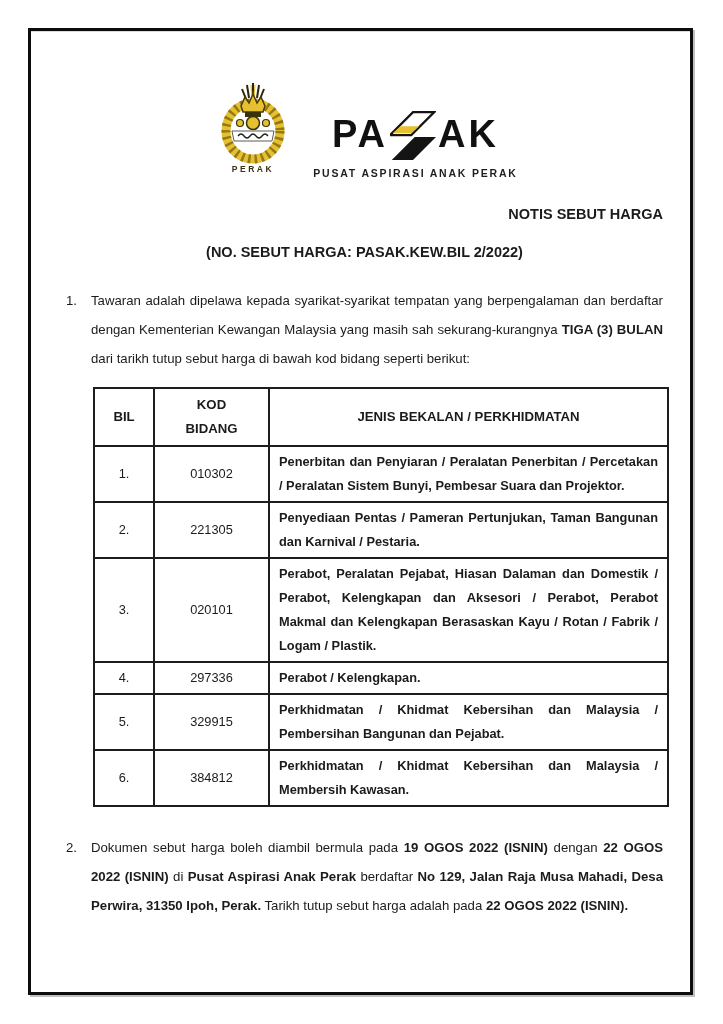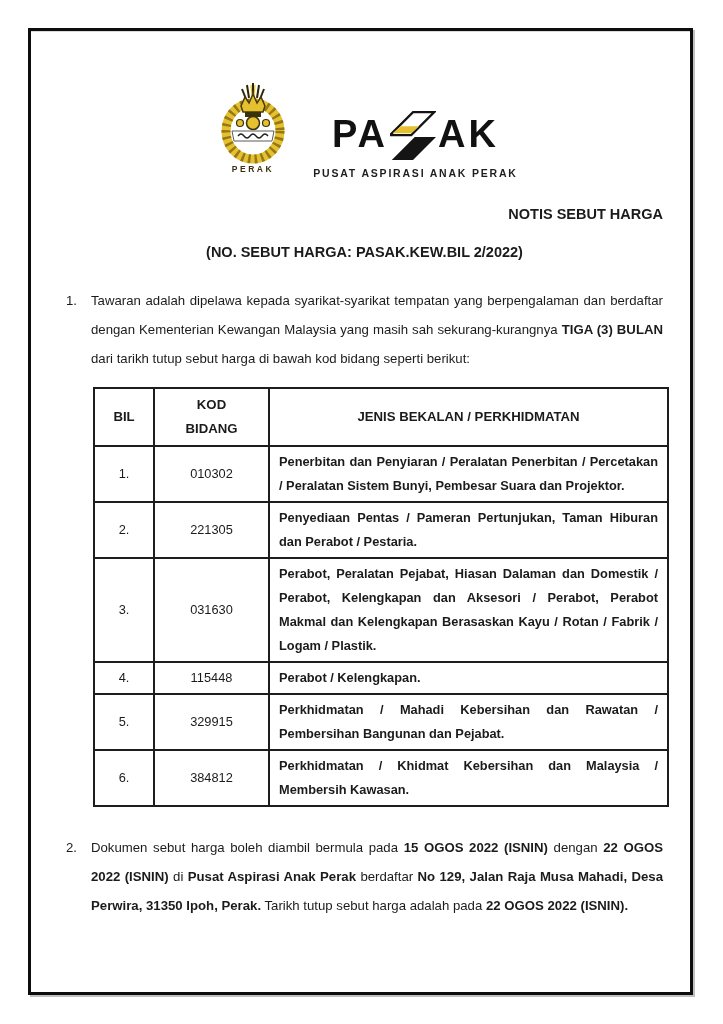--- a/index.html
+++ b/index.html
@@ -126,44 +126,44 @@
       </thead>
       <tbody>
           <tr>
             <td class="c-bil">1.</td>
             <td class="c-kod">010302</td>
             <td class="c-jenis">Penerbitan dan Penyiaran / Peralatan Penerbitan / Percetakan / Peralatan Sistem Bunyi, Pembesar Suara dan Projektor.</td>
           </tr>
           <tr>
             <td class="c-bil">2.</td>
             <td class="c-kod">221305</td>
-            <td class="c-jenis">Penyediaan Pentas / Pameran Pertunjukan, Taman Hiburan dan Perabot / Pestaria.</td>
+            <td class="c-jenis">Penyediaan Pentas / Pameran Pertunjukan, Taman Bangunan dan Karnival / Pestaria.</td>
           </tr>
           <tr>
             <td class="c-bil">3.</td>
-            <td class="c-kod">031630</td>
+            <td class="c-kod">020101</td>
             <td class="c-jenis">Perabot, Peralatan Pejabat, Hiasan Dalaman dan Domestik / Perabot, Kelengkapan dan Aksesori / Perabot, Perabot Makmal dan Kelengkapan Berasaskan Kayu / Rotan / Fabrik / Logam / Plastik.</td>
           </tr>
           <tr>
             <td class="c-bil">4.</td>
-            <td class="c-kod">115448</td>
+            <td class="c-kod">297336</td>
             <td class="c-jenis">Perabot / Kelengkapan.</td>
           </tr>
           <tr>
             <td class="c-bil">5.</td>
             <td class="c-kod">329915</td>
-            <td class="c-jenis">Perkhidmatan / Mahadi Kebersihan dan Rawatan / Pembersihan Bangunan dan Pejabat.</td>
+            <td class="c-jenis">Perkhidmatan / Khidmat Kebersihan dan Malaysia / Pembersihan Bangunan dan Pejabat.</td>
           </tr>
           <tr>
             <td class="c-bil">6.</td>
             <td class="c-kod">384812</td>
             <td class="c-jenis">Perkhidmatan / Khidmat Kebersihan dan Malaysia / Membersih Kawasan.</td>
           </tr>
         </tbody>
     </table>
 
     <div class="para para-2">
       <span class="para-num">2.</span>
-      <div class="para-text"><span>Dokumen sebut harga boleh diambil bermula pada </span><b>15 OGOS 2022 (ISNIN)</b><span> dengan </span><b>22 OGOS 2022 (ISNIN)</b><span> di </span><b>Pusat Aspirasi Anak Perak</b><span> berdaftar </span><b>No 129, Jalan Raja Musa Mahadi, Desa Perwira, 31350 Ipoh, Perak.</b><span> Tarikh tutup sebut harga adalah pada </span><b>22 OGOS 2022 (ISNIN).</b></div>
+      <div class="para-text"><span>Dokumen sebut harga boleh diambil bermula pada </span><b>19 OGOS 2022 (ISNIN)</b><span> dengan </span><b>22 OGOS 2022 (ISNIN)</b><span> di </span><b>Pusat Aspirasi Anak Perak</b><span> berdaftar </span><b>No 129, Jalan Raja Musa Mahadi, Desa Perwira, 31350 Ipoh, Perak.</b><span> Tarikh tutup sebut harga adalah pada </span><b>22 OGOS 2022 (ISNIN).</b></div>
     </div>
 
   </div>
 </div>
 
 </body></html>

